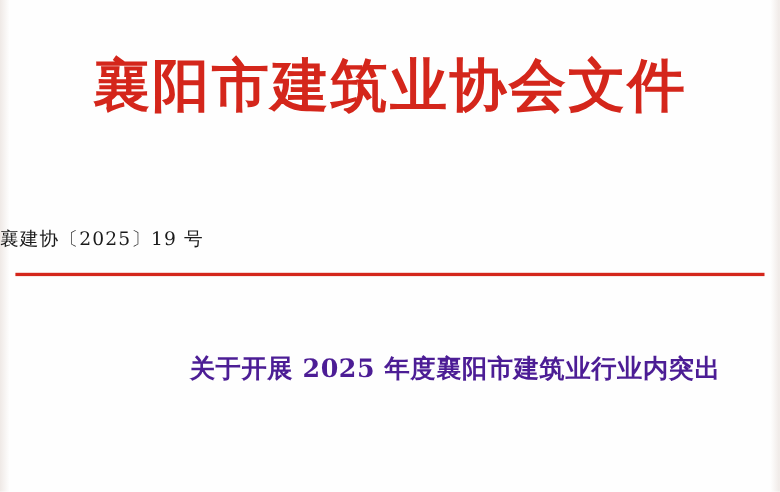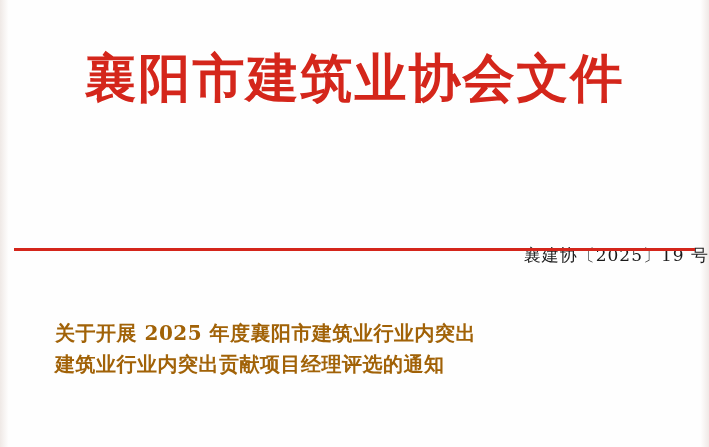--- a/index.html
+++ b/index.html
@@ -35,44 +35,43 @@
     letter-spacing: 2px;
     line-height: 1.15;
     white-space: nowrap;
     text-align: center;
   }
   .doc-number {
     position: absolute;
     top: 206px;
     left: 0;
     width: 709px;
-    text-align: right;
+    text-align: left;
     color: #1a1a1a;
     font-family: "DejaVu Serif", "Liberation Serif", serif;
     font-size: 17px;
     letter-spacing: 1px;
-    margin-top: 38px;
   }
   .red-rule {
     position: absolute;
     top: 248px;
     left: 14px;
     width: 681px;
     height: 3px;
     background: #d4261b;
   }
   .title-block {
     position: absolute;
     top: 318px;
     left: 55px;
     width: 600px;
-    text-align: left;
-    color: #a16207;
+    text-align: right;
+    color: #4c1d95;
     font-family: "DejaVu Serif", "Liberation Serif", serif;
-    font-size: 20px;
+    font-size: 23px;
     font-weight: bold;
     line-height: 1.55;
     letter-spacing: 0.5px;
   }
   .title-line {
     display: block;
     white-space: nowrap;
   }
   .edge-left, .edge-right {
     position: absolute;
@@ -94,16 +93,15 @@
   <div class="masthead">
     <div class="masthead-title">襄阳市建筑业协会文件</div>
   </div>
 
   <div class="doc-number">襄建协〔2025〕19 号</div>
 
   <div class="red-rule"></div>
 
   <div class="title-block">
     <span class="title-line">关于开展 2025 年度襄阳市建筑业行业内突出</span>
-    <span class="title-line">建筑业行业内突出贡献项目经理评选的通知</span>
   </div>
 
 </div>
 
 </body></html>

